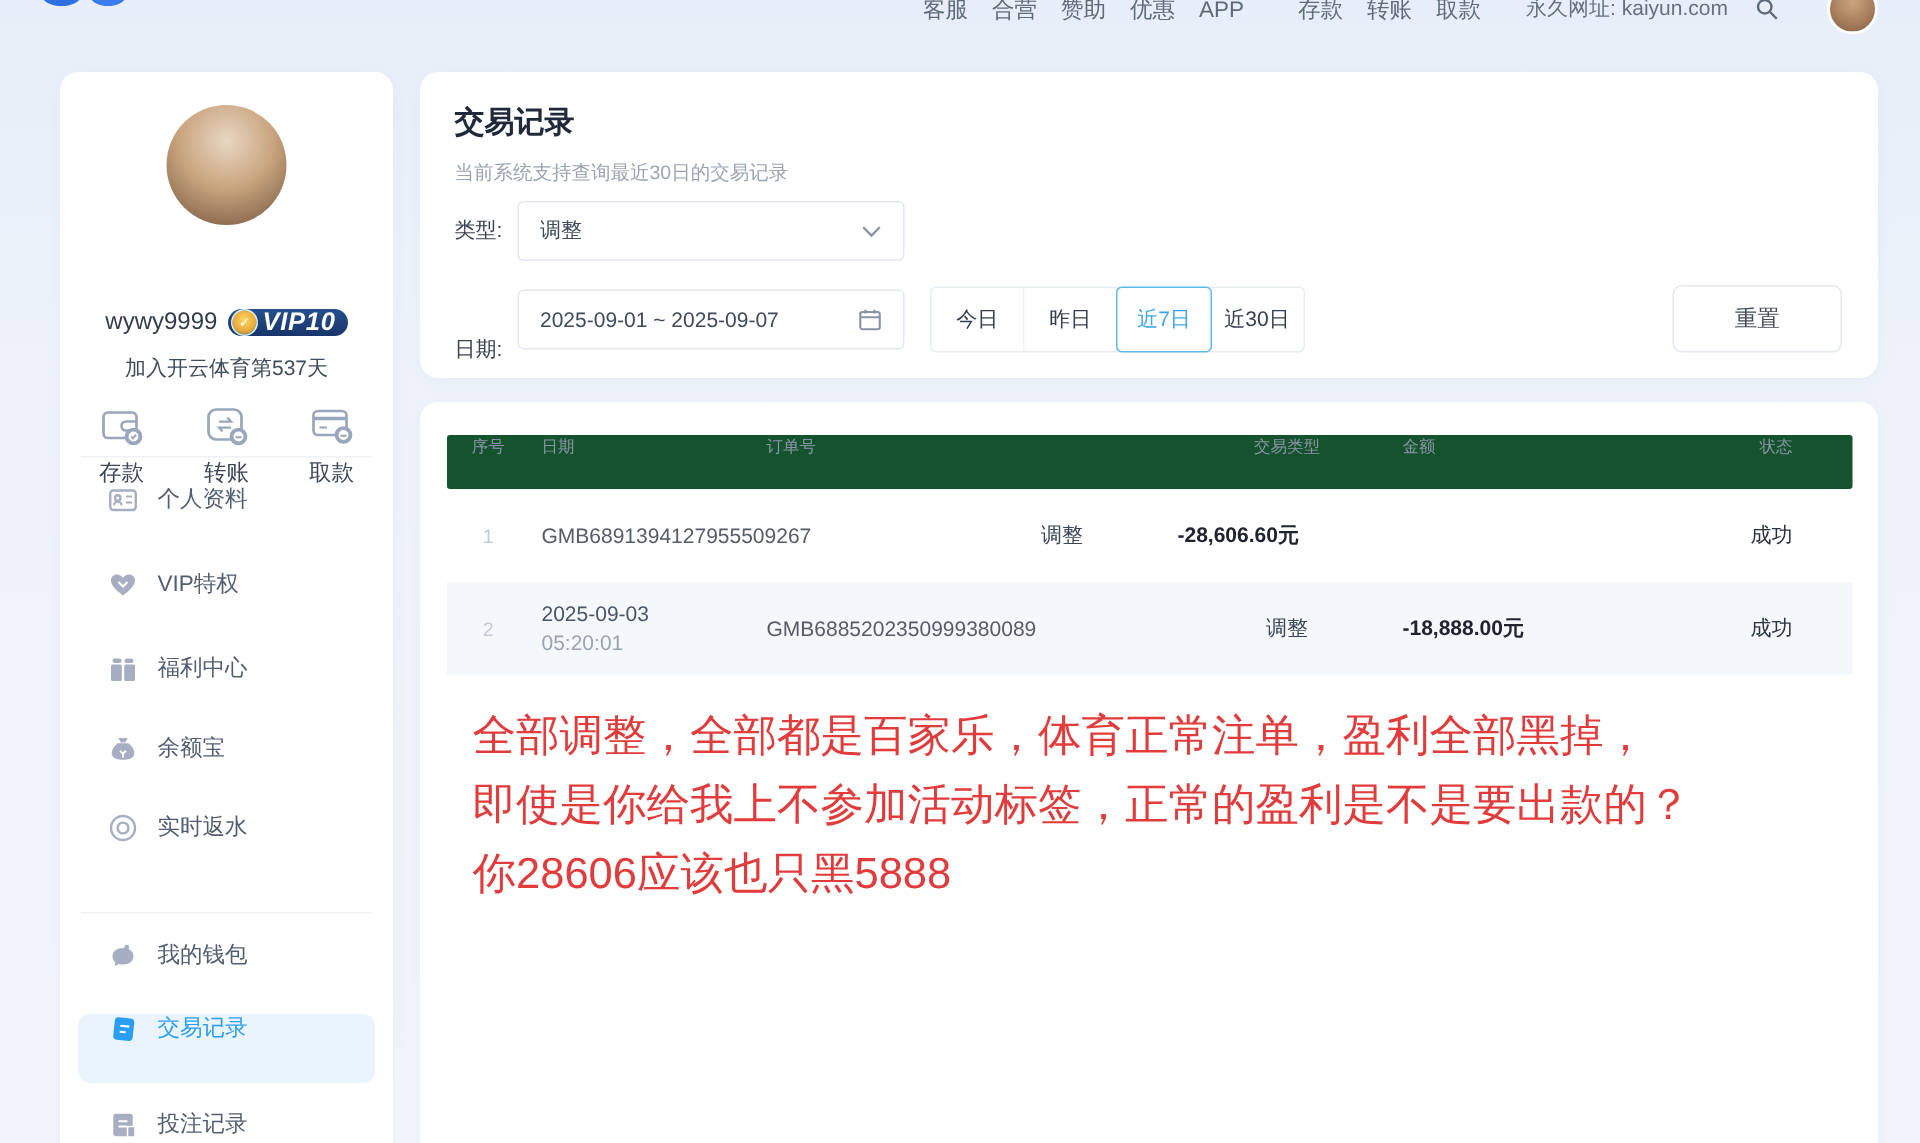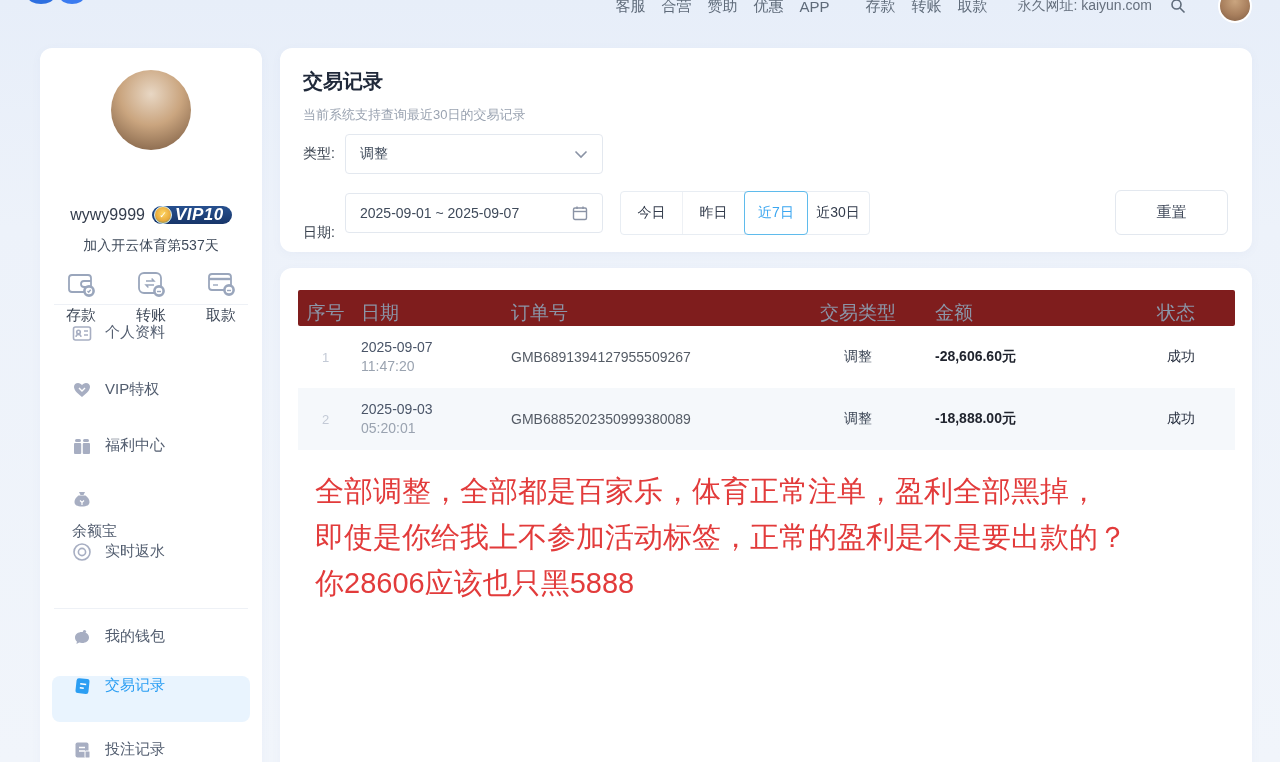--- a/index.html
+++ b/index.html
@@ -122,22 +122,22 @@
   }
   .btn-reset {
     position: absolute; left: 835px; top: 142px; width: 113px; height: 45px;
     background: #fff; border: 1px solid #e3e8ef; border-radius: 6px;
     color: #434c5c; font-size: 15px; font-family: inherit; cursor: pointer;
   }
 
   
   .tbl { position: absolute; left: 18px; top: 22px; width: 937px; }
   .tbl-header {
-    display: flex; align-items: flex-end; height: 36px; background: #7f1d1d;
-    border-radius: 2px; font-size: 19px; color: #8b95a7;
+    display: flex; align-items: flex-start; height: 36px; background: #14532d;
+    border-radius: 2px; font-size: 11px; color: #8b95a7;
   }
   .tbl-row { display: flex; align-items: center; height: 62px; font-size: 14px; }
   .tbl-row.stripe { background: #f5f8fb; }
   .c1 { width: 55px; text-align: center; }
   .c2 { width: 150px; padding-left: 8px; }
   .c3 { width: 290px; padding-left: 8px; }
   .c4 { width: 130px; text-align: center; }
   .c5 { width: 175px; padding-left: 12px; }
   .c6 { flex: 1; text-align: right; padding-right: 40px; }
   .tbl-row .c1 { color: #c3cad6; font-size: 13px; }
@@ -240,21 +240,21 @@
   </div>
   <div class="menu-item" style="top:388px;">
     <svg viewBox="0 0 20 20" fill="currentColor">
       <rect x="2" y="7" width="7.2" height="11" rx="1"></rect>
         <rect x="10.8" y="7" width="7.2" height="11" rx="1"></rect>
       <rect x="3" y="3" width="6" height="3" rx="1.5"></rect>
         <rect x="11" y="3" width="6" height="3" rx="1.5"></rect>
     </svg>
     <span>福利中心</span>
   </div>
-  <div class="menu-item" style="top:441px;flex-direction:column;">
+  <div class="menu-item" style="top:441px;">
     <svg viewBox="0 0 20 20" fill="currentColor">
       <path d="M7 3 h6 l-1.5 3 h-3z"></path>
         <path d="M6.5 6.5 h7 c2.5 1.8 4 4 4 6.5 c0 3-2.5 4.5-7.5 4.5 S2.5 16 2.5 13 c0-2.5 1.5-4.7 4-6.5z"></path>
       <path d="M8 11.5 l2 2 2-2 M10 13.5 v2.5" stroke="#fff" stroke-width="1.2" fill="none"></path>
     </svg>
     <span>余额宝</span>
   </div>
   <div class="menu-item" style="top:494px;">
     <svg viewBox="0 0 20 20" fill="none" stroke="currentColor" stroke-width="1.6">
       <circle cx="10" cy="10" r="8"></circle>
@@ -328,24 +328,20 @@
       <span class="c1">序号</span>
       <span class="c2">日期</span>
       <span class="c3">订单号</span>
       <span class="c4">交易类型</span>
       <span class="c5">金额</span>
       <span class="c6">状态</span>
     </div>
 
     <div class="tbl-row">
       <span class="c1">1</span>
-      <span class="c2">
-        <span class="cell-date" style="display:block">2025-09-07</span>
-        <span class="cell-time" style="display:block">11:47:20</span>
-      </span>
       <span class="c3 cell-order">GMB6891394127955509267</span>
       <span class="c4 cell-type">调整</span>
       <span class="c5 cell-amount">-28,606.60元</span>
       <span class="c6 cell-status">成功</span>
     </div>
 
     <div class="tbl-row stripe">
       <span class="c1">2</span>
       <span class="c2">
         <span class="cell-date" style="display:block">2025-09-03</span>

